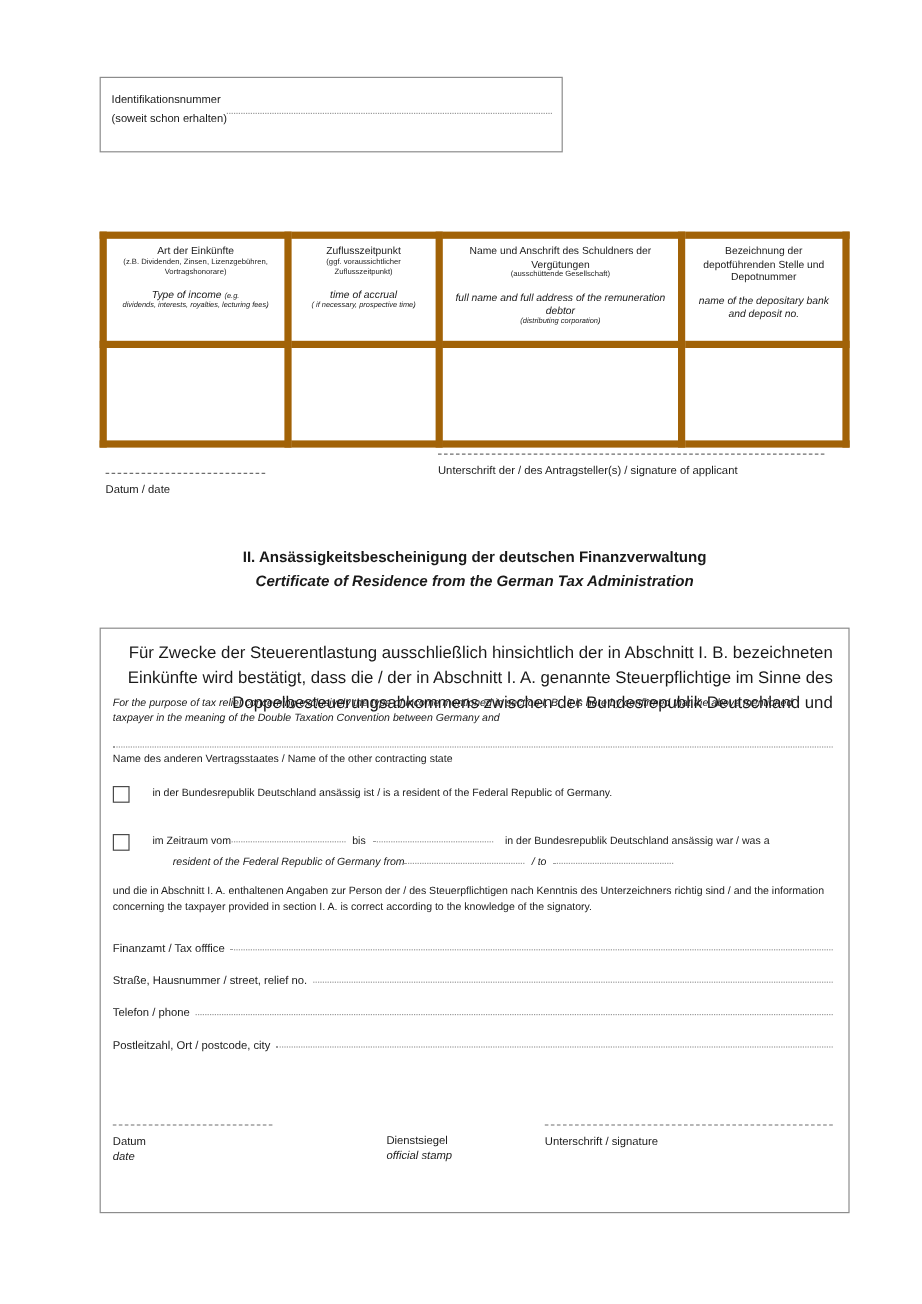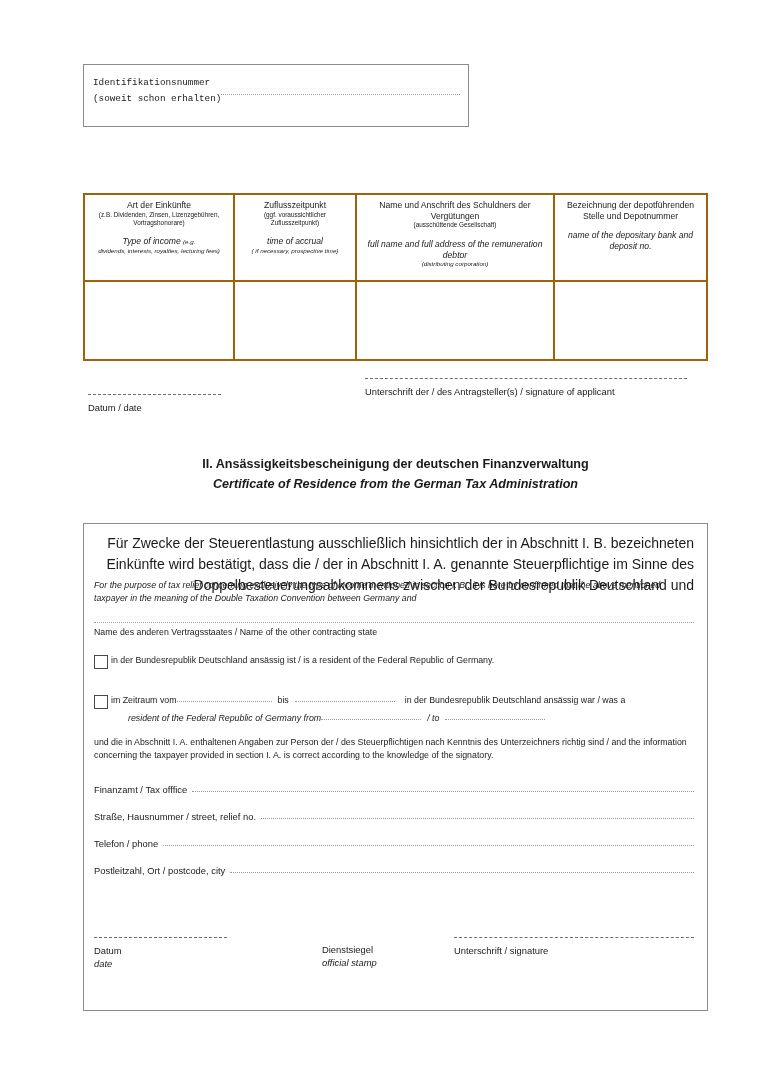--- a/index.html
+++ b/index.html
@@ -49,21 +49,20 @@
   .taxnum-row {
     display: flex;
     align-items: flex-end;
     height: 17px;
   }
   .taxnum-row .lbl { white-space: nowrap; padding-right: 4px; }
   .taxnum-row2 { display: flex; flex-direction: column; }
   .taxnum-line2 {
     display: flex;
     align-items: flex-end;
-    font-family: Liberation Mono, monospace;
   }
 
   
   .secb-head {
     position: absolute;
     left: 88px;
     top: 146px;
     width: 600px;
     font-size: 11.3px;
     font-weight: bold;
@@ -73,21 +72,21 @@
   
   .inc-table {
     position: absolute;
     left: 83px;
     top: 193px;
     width: 625px;
     border-collapse: collapse;
     table-layout: fixed;
   }
   .inc-table td {
-    border: 2px solid #a16207;
+    border: 6px solid #a16207;
     vertical-align: top;
     text-align: center;
     padding: 5px 4px 6px 4px;
   }
   .inc-table .head-cell { height: 74px; }
   .inc-table .body-cell { height: 66px; }
   .h-de-main { font-size: 8.6px; line-height: 1.25; }
   .h-de-sub  { font-size: 6.4px; line-height: 1.3; }
   .h-en-main { font-size: 8.6px; font-style: italic; line-height: 1.25; margin-top: 9px; }
   .h-en-sub  { font-size: 6.2px; font-style: italic; line-height: 1.3; }
@@ -147,21 +146,21 @@
     display: inline-block;
     vertical-align: top;
     background: #fff;
   }
   .cb-line {
     display: flex; align-items: flex-end;
     font-size: 8.8px;
     padding-left: 17px;
   }
   .cb-line .txt { white-space: nowrap; }
-  .cb-wrap { position: relative; }
+  .cb-wrap { position: relative; padding-left: 16px; }
   .cb-wrap .cbox { position: absolute; left: 0; top: 0; }
   .cb-sub {
     display: flex; align-items: flex-end;
     font-size: 8.8px; font-style: italic;
     padding-left: 34px; margin-top: 8px;
   }
   .fill-s { width: 95px; flex: none; }
   .fill-m { width: 100px; flex: none; }
 
   .cert-para3 {

